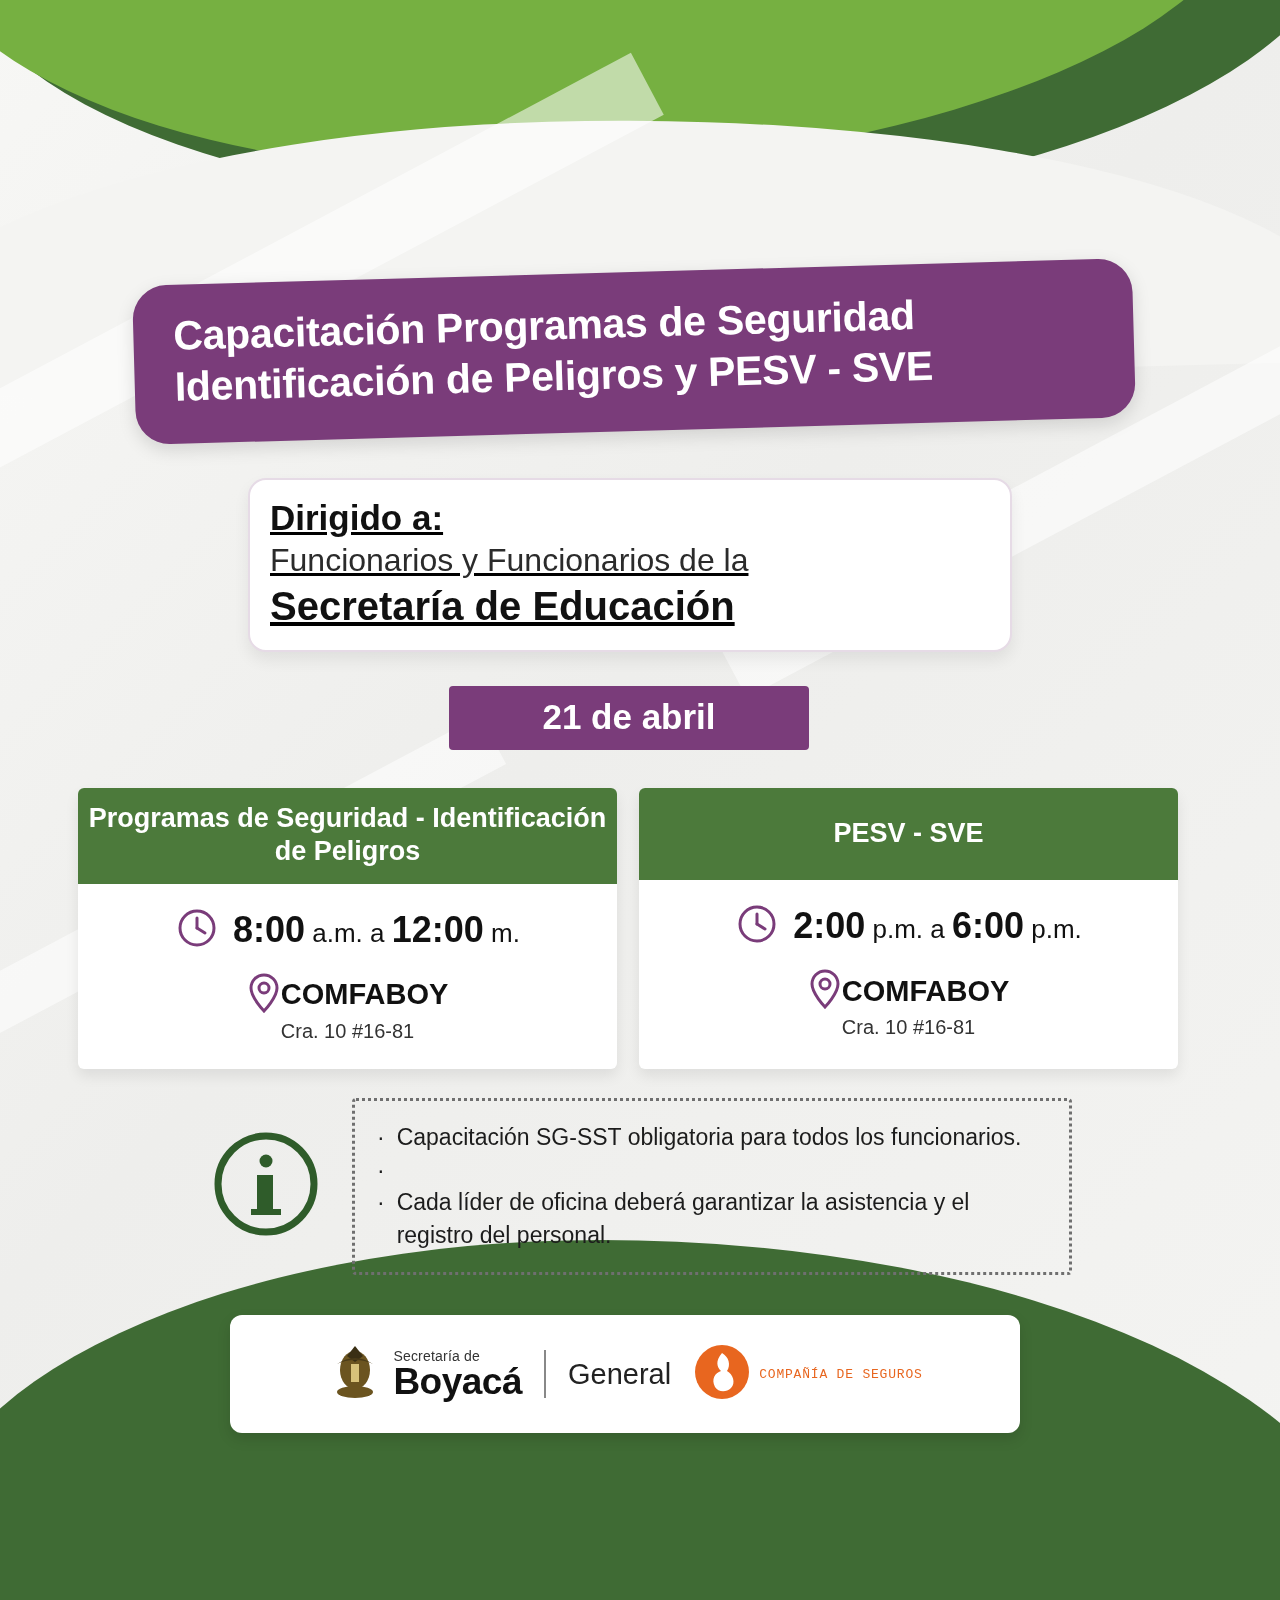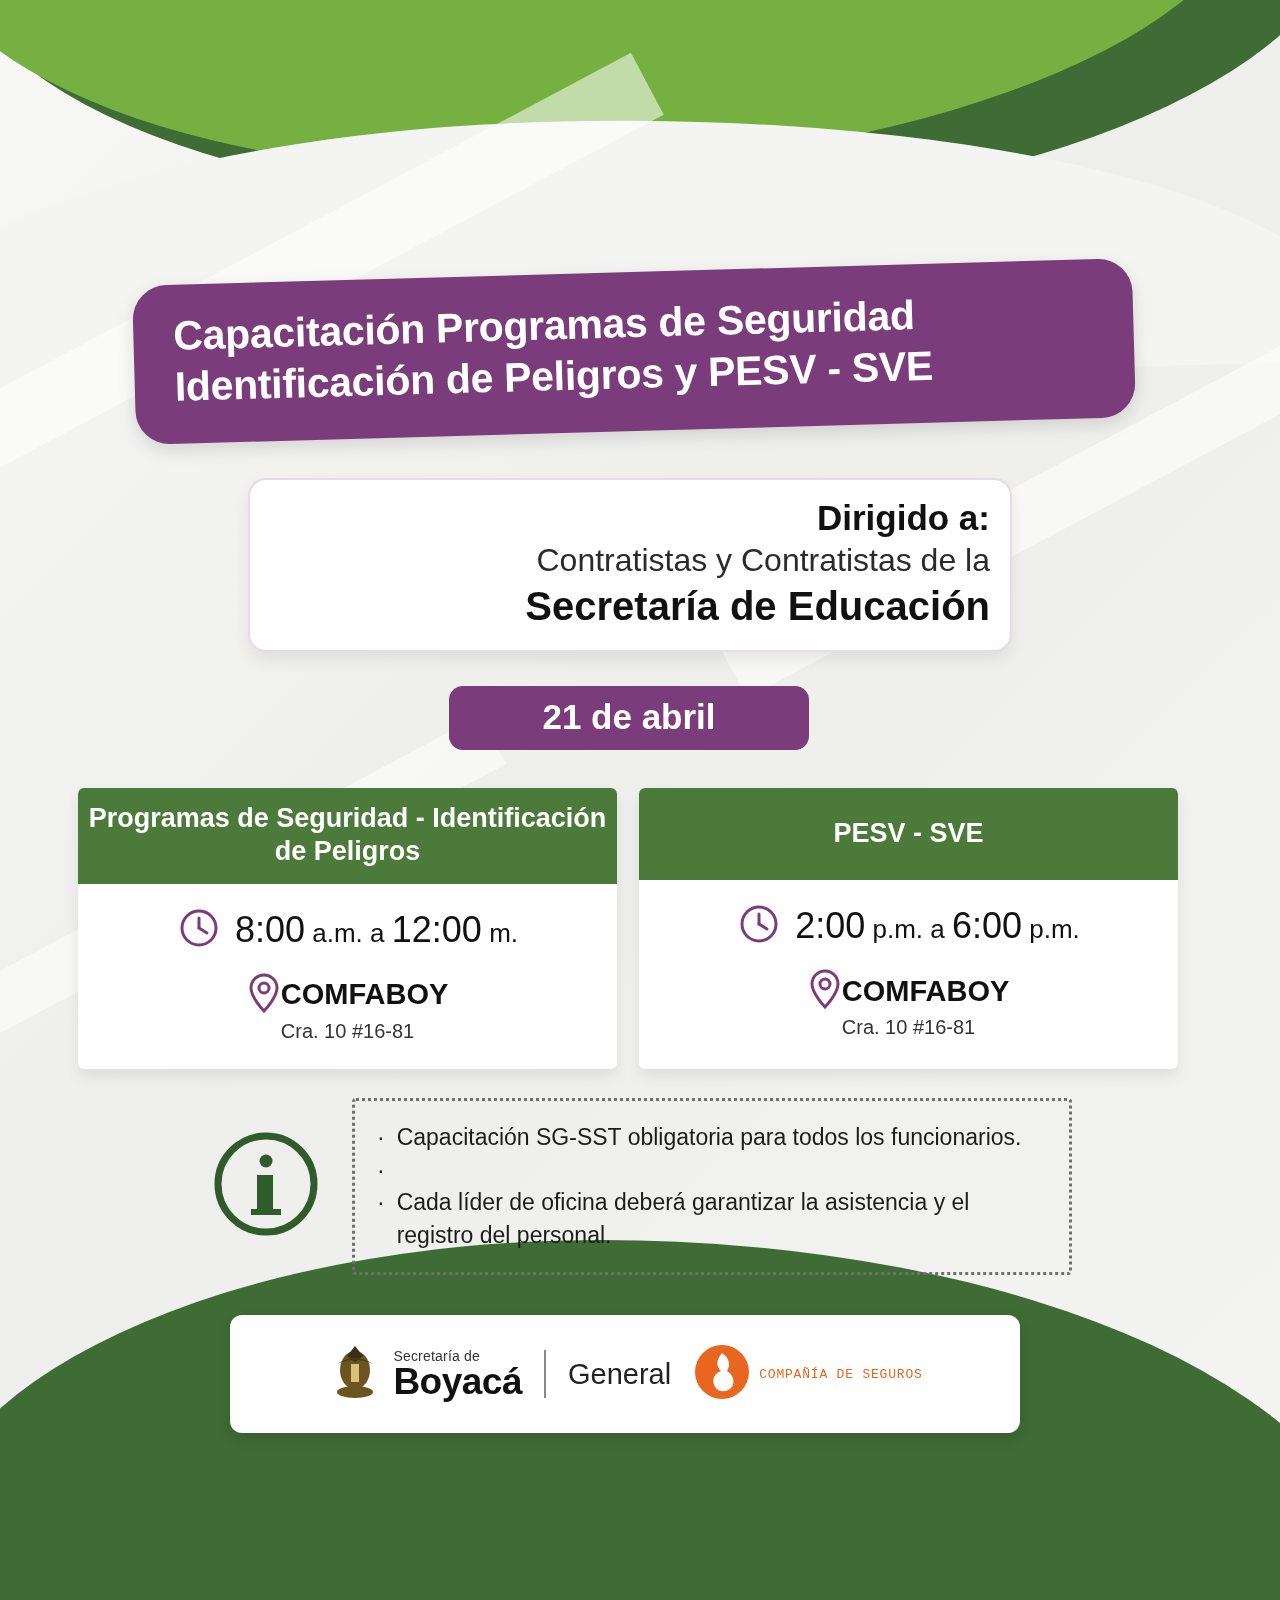--- a/index.html
+++ b/index.html
@@ -87,34 +87,35 @@
 
   
   .dirigido-card {
     position: absolute;
     top: 478px; left: 248px;
     width: 764px;
     background: #ffffff;
     border: 2px solid #e6dbe6;
     border-radius: 18px;
     padding: 18px 20px 20px 20px;
-    text-align: right;
+    text-align: left;
     box-shadow: 0 8px 16px rgba(0,0,0,0.07);
+    text-decoration: underline;
   }
   .dirigido-title { font-size: 35px; font-weight: bold; color: #111; line-height: 1.15; }
   .dirigido-sub { font-size: 32px; color: #2b2b2b; line-height: 1.25; margin-top: 2px; }
   .dirigido-strong { font-size: 40px; font-weight: bold; color: #111; line-height: 1.2; margin-top: 2px; }
 
   
   .date-pill {
     position: absolute;
     top: 686px; left: 449px;
     width: 360px;
     background: #7a3c7a;
-    border-radius: 14px;
+    border-radius: 4px;
     padding: 11px 0 13px 0;
     text-align: center;
   }
   .date-pill span { color: #fff; font-size: 35px; font-weight: bold; }
 
   
   .sessions {
     position: absolute;
     top: 788px; left: 78px;
     width: 1100px;
@@ -143,21 +144,21 @@
   }
   .session-body { padding: 22px 10px 26px 10px; text-align: center; }
   .time-row {
     display: flex;
     align-items: center;
     justify-content: center;
     gap: 14px;
     color: #111;
   }
   .time-text { font-size: 26px; }
-  .time-text b { font-size: 36px; font-weight: normal; }
+  .time-text b { font-size: 36px; font-weight: bold; }
   .place-row {
     display: flex;
     align-items: center;
     justify-content: center;
     margin-top: 18px;
   }
   .place-name { font-size: 29px; font-weight: bold; color: #111; }
   .place-addr { font-size: 20px; color: #333; margin-top: 2px; }
   .icon-clock, .icon-pin { flex: 0 0 auto; }
 
@@ -229,21 +230,21 @@
   <div class="bg-streak s3"></div>
   <div class="wave-bottom"></div>
 
   <div class="title-banner">
     <div class="line">Capacitación Programas de Seguridad</div>
     <div class="line">Identificación de Peligros y PESV - SVE</div>
   </div>
 
   <div class="dirigido-card">
     <div class="dirigido-title">Dirigido a:</div>
-    <div class="dirigido-sub">Contratistas y Contratistas de la</div>
+    <div class="dirigido-sub">Funcionarios y Funcionarios de la</div>
     <div class="dirigido-strong">Secretaría de Educación</div>
   </div>
 
   <div class="date-pill">
     <span>21 de abril</span>
   </div>
 
   <div class="sessions">
 
     <div class="session">

